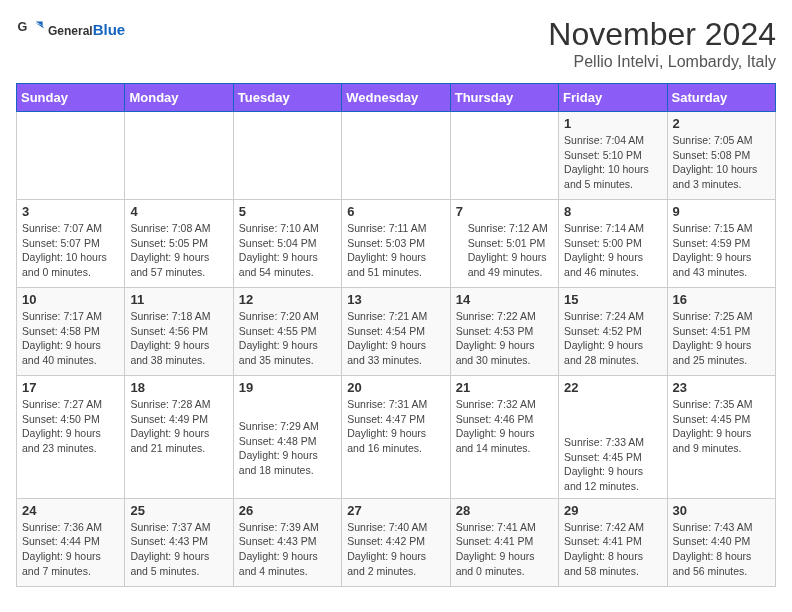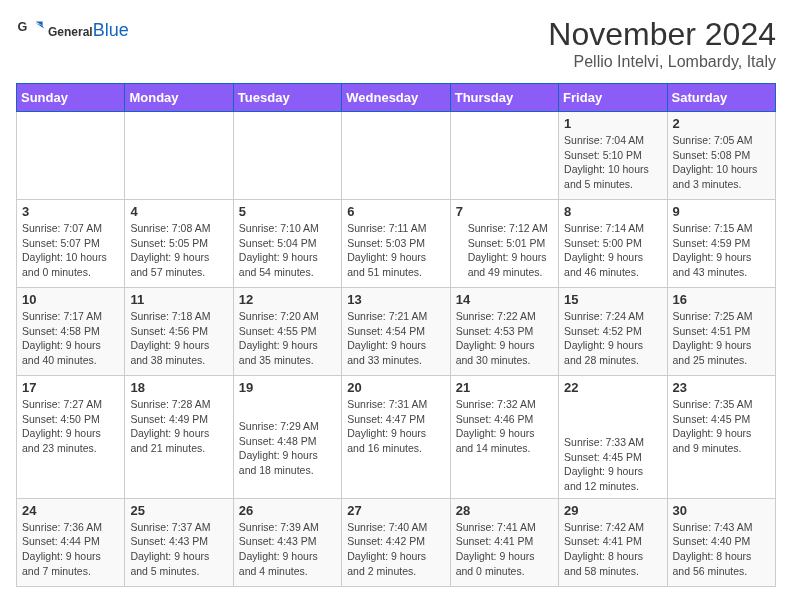--- a/index.html
+++ b/index.html
@@ -21,22 +21,22 @@
       align-items: center;
       gap: 4px;
     }
     .logo-text-general {
       font-size: 12px;
       font-weight: bold;
       color: #333;
       text-align: center;
     }
     .logo-text-blue {
-      font-size: 18px;
-      font-weight: normal;
+      font-size: 15px;
+      font-weight: bold;
       color: #1565c0;
     }
     .logo-icon {
       width: 28px;
       height: 28px;
     }
     .title-area {
       text-align: right;
     }
     .month-title {

